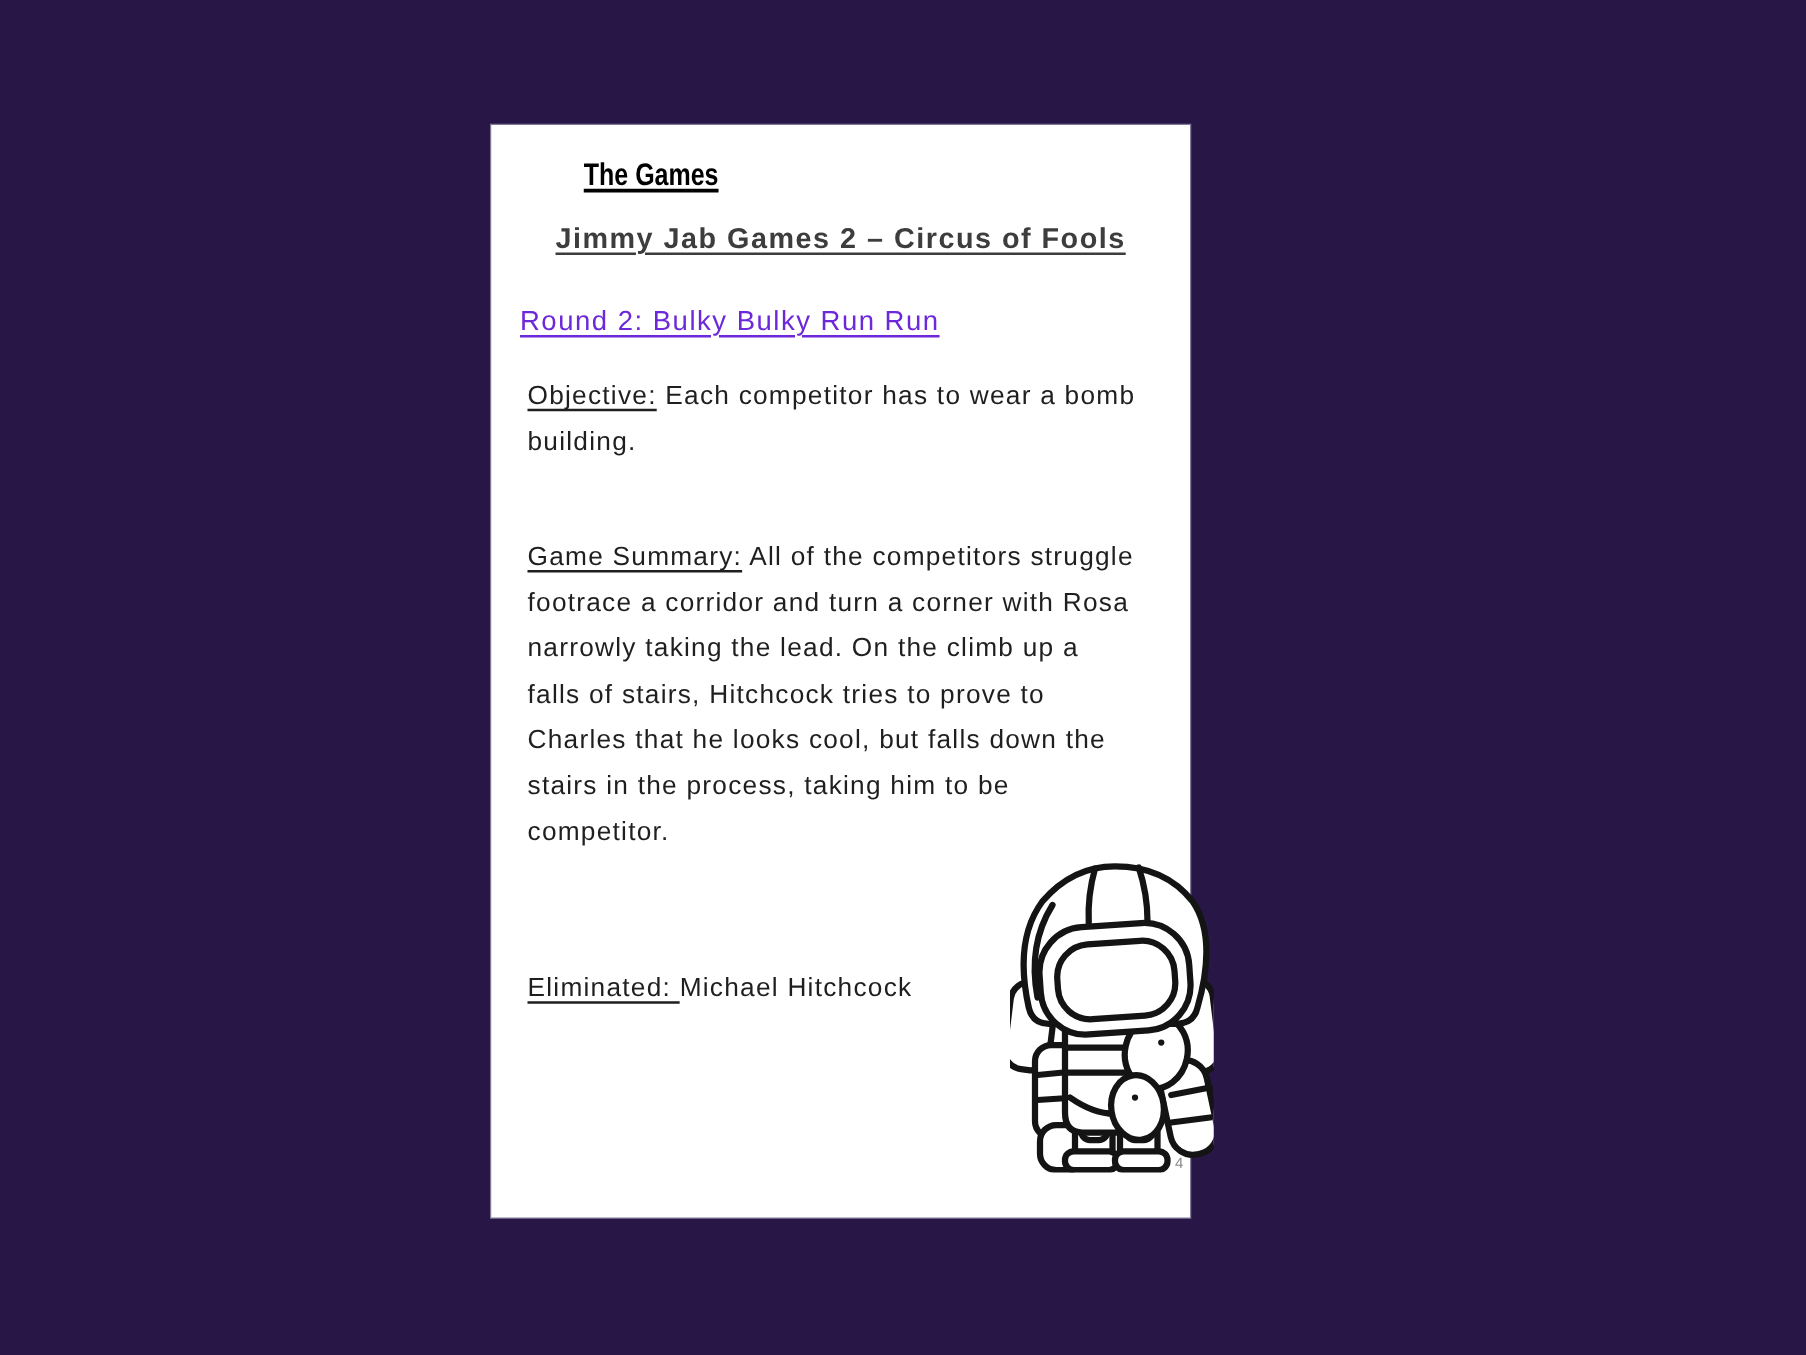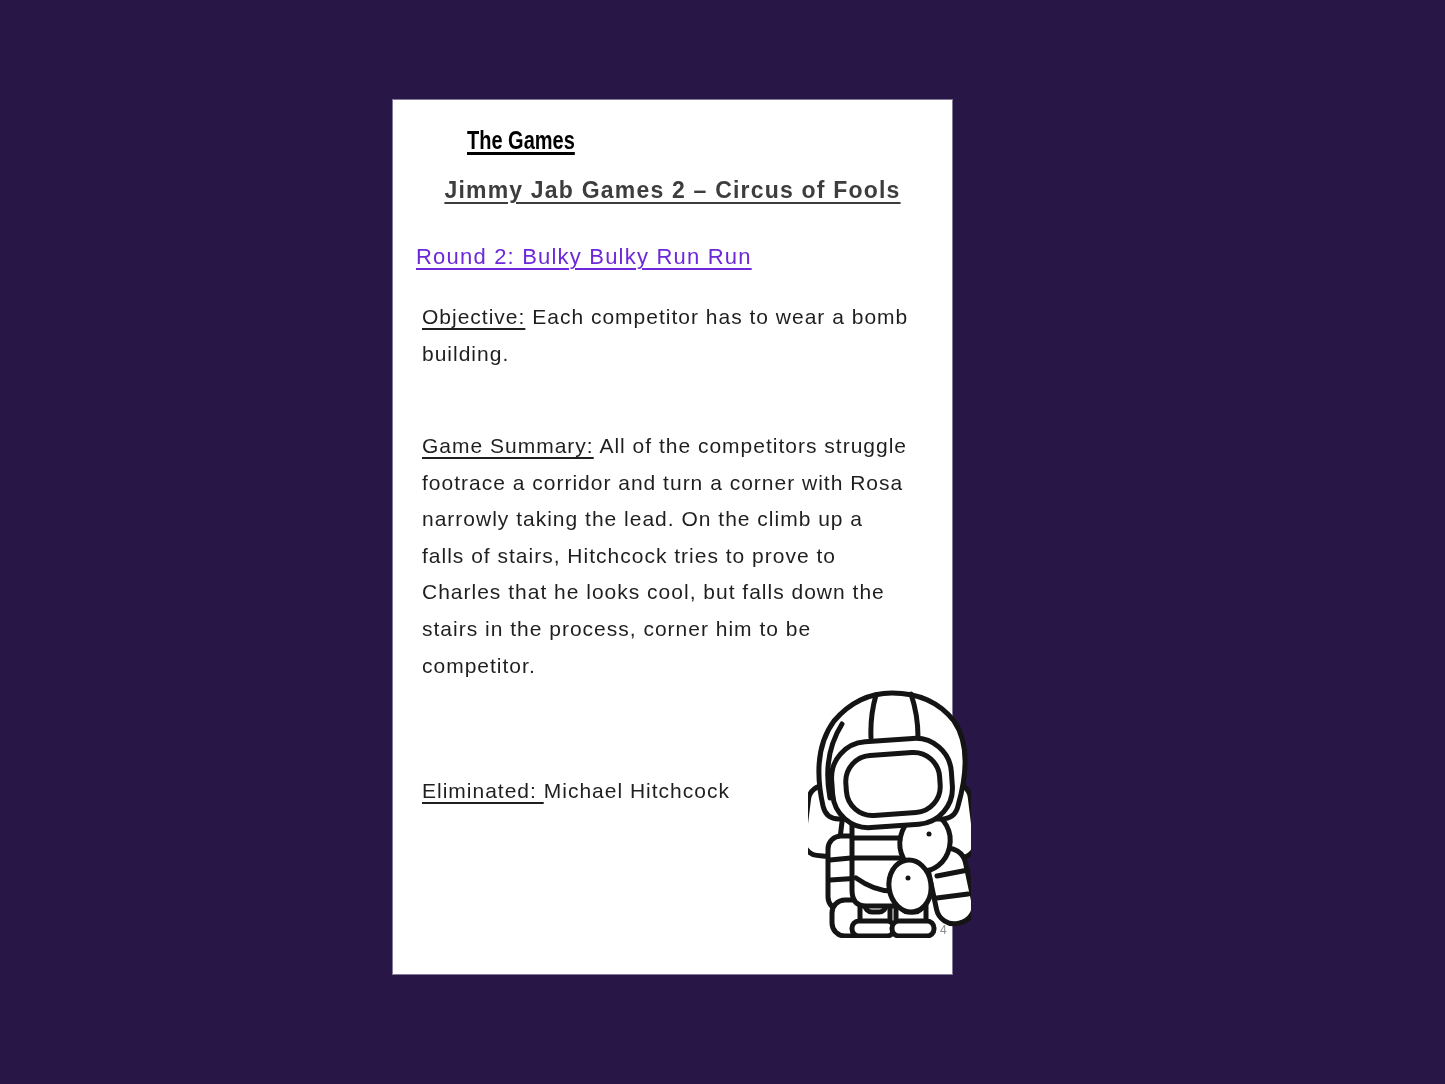--- a/index.html
+++ b/index.html
@@ -139,21 +139,21 @@
 
   <div class="para para-summary">
     <div class="line">
       <span class="label-underline">Game Summary:</span>
       <span>All of the competitors struggle</span>
     </div>
     <div class="line">footrace a corridor and turn a corner with Rosa</div>
     <div class="line">narrowly taking the lead. On the climb up a</div>
     <div class="line">falls of stairs, Hitchcock tries to prove to</div>
     <div class="line">Charles that he looks cool, but falls down the</div>
-    <div class="line">stairs in the process, corner him to be</div>
+    <div class="line">stairs in the process, taking him to be</div>
     <div class="line">competitor.</div>
   </div>
 
   <div class="eliminated-line">
     <span class="label-underline">Eliminated:&nbsp;</span><span>Michael Hitchcock</span>
   </div>
 
   <svg class="illustration" viewBox="0 0 163 248" xmlns="http://www.w3.org/2000/svg">
     <g stroke="#141414" stroke-width="5" fill="#ffffff" stroke-linejoin="round" stroke-linecap="round">
 

